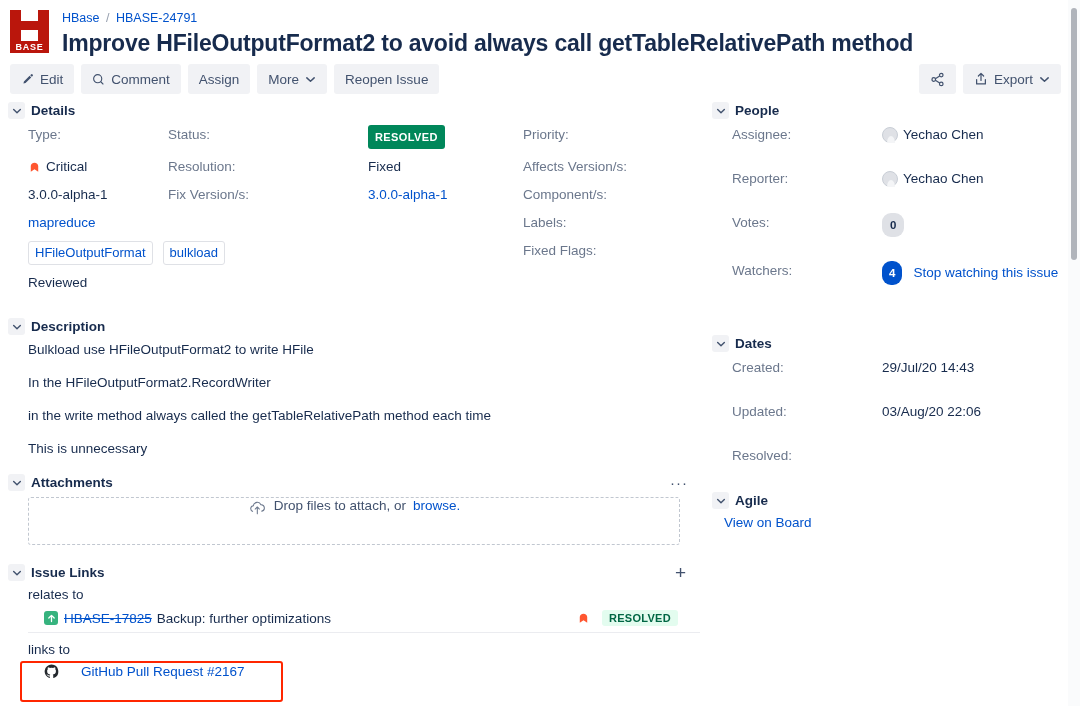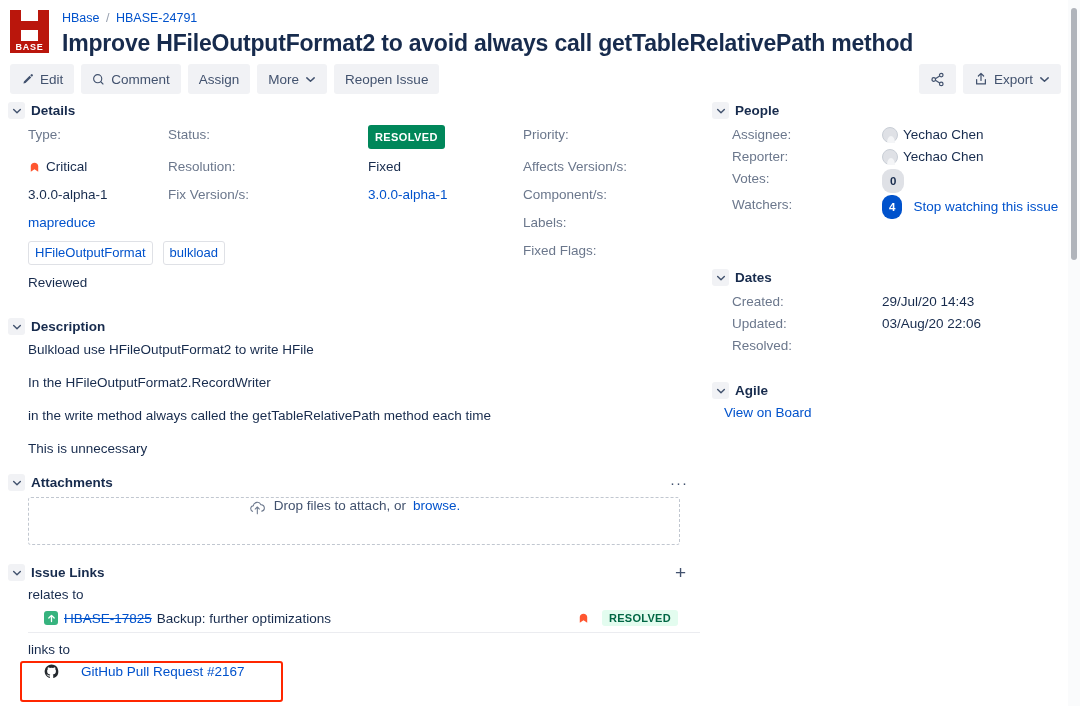--- a/index.html
+++ b/index.html
@@ -105,21 +105,21 @@
     background: #e3fcef; color: #006644; font-size: 11px; font-weight: bold;
     letter-spacing: .3px; padding: 2px 7px; border-radius: 3px;
   }
   .highlight-box {
     position: absolute; left: 20px; top: 661px; width: 263px; height: 41px;
     border: 2.5px solid #ff2600; border-radius: 3px; pointer-events: none;
   }
   .gh-row { display: flex; align-items: center; gap: 22px; padding: 3px 0 0 16px; font-size: 13.5px; }
 
   
-  .people-grid, .dates-grid { display: grid; grid-template-columns: 150px auto; row-gap: 2px; padding-left: 20px; }
+  .people-grid, .dates-grid { display: grid; grid-template-columns: 150px auto; row-gap: 24px; padding-left: 20px; }
   .avatar {
     width: 16px; height: 16px; border-radius: 50%; background: #dfe1e6;
     border: 1px solid #c9ced6; display: inline-block; position: relative; flex: 0 0 16px;
   }
   .avatar::after {
     content: ""; position: absolute; left: 4px; top: 8px; width: 8px; height: 7px;
     border-radius: 50% 50% 0 0 / 100% 100% 0 0; background: #f4f5f7;
   }
   .pill-grey {
     background: #dfe1e6; color: #172b4d; font-size: 11.5px; font-weight: bold;

